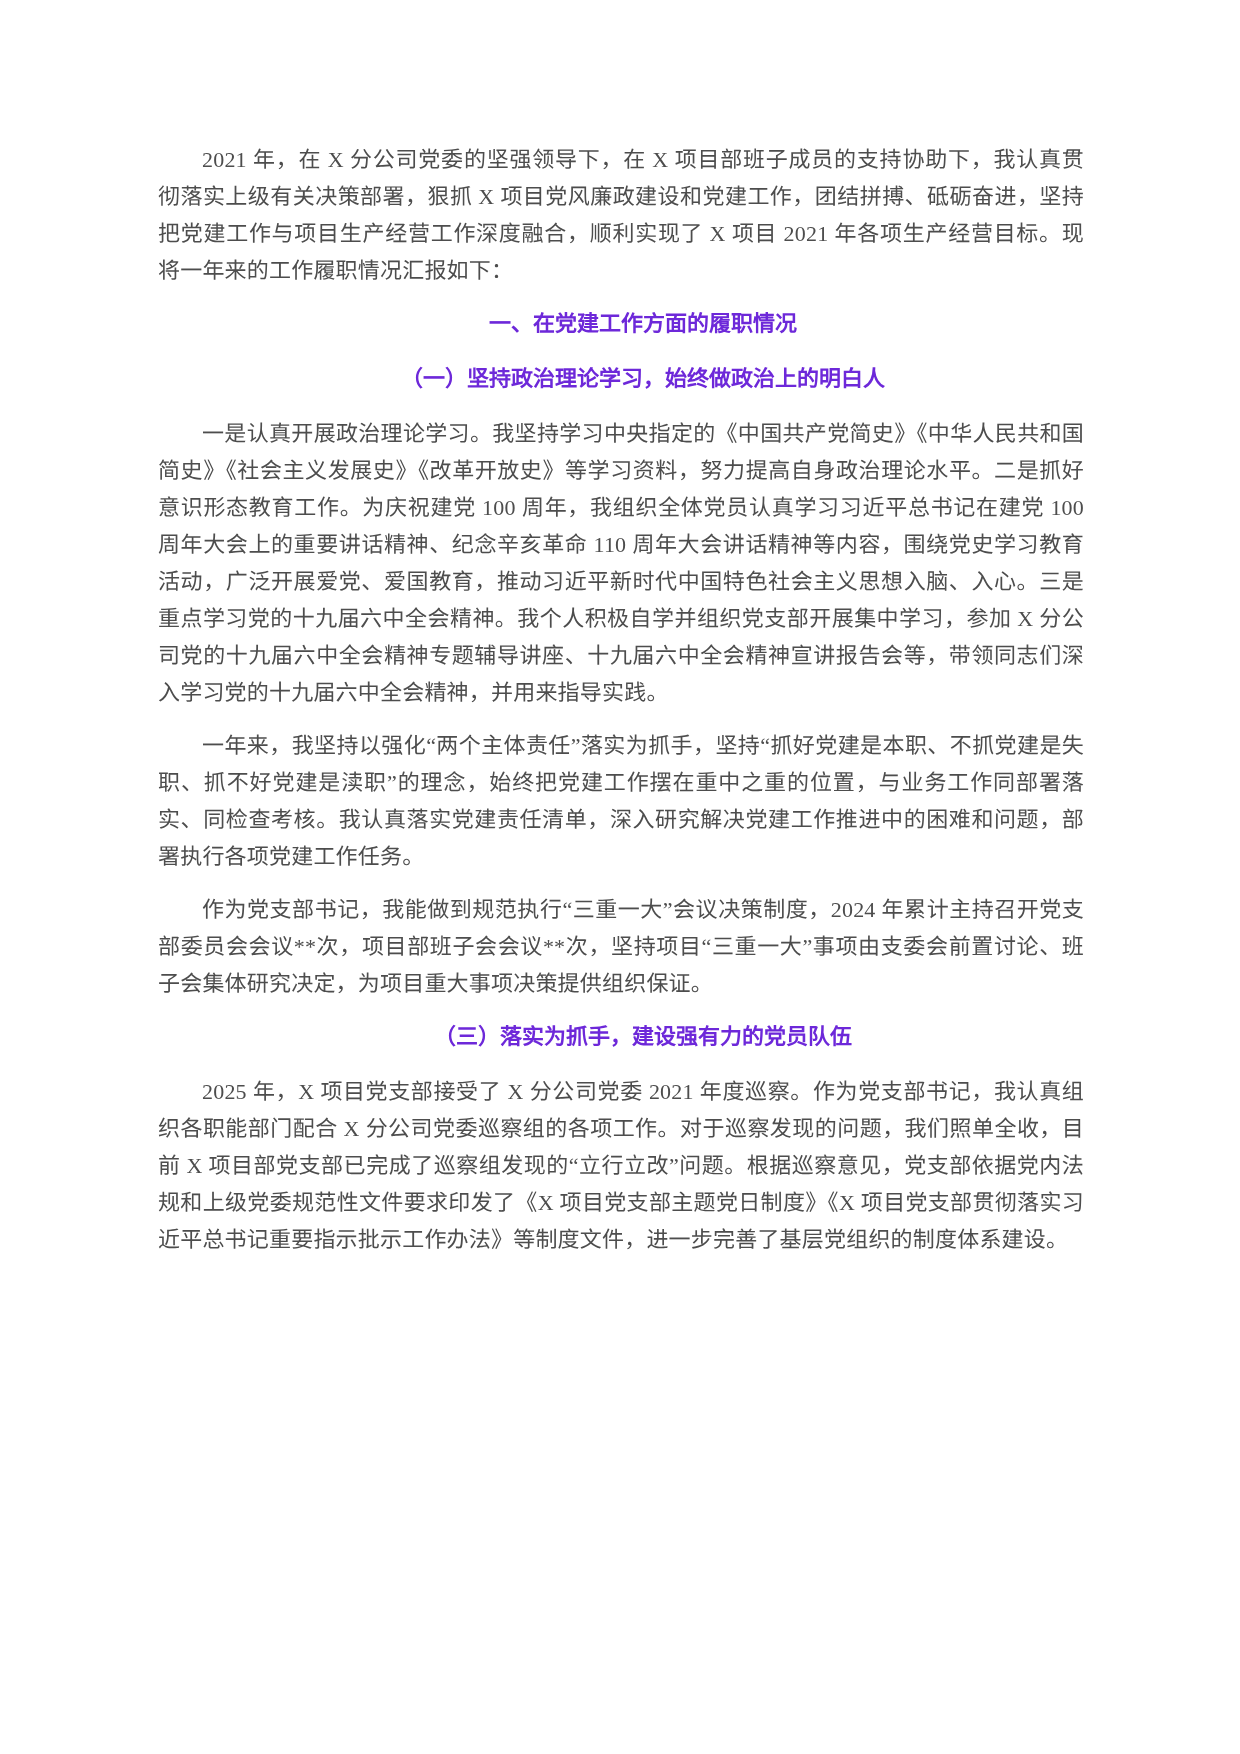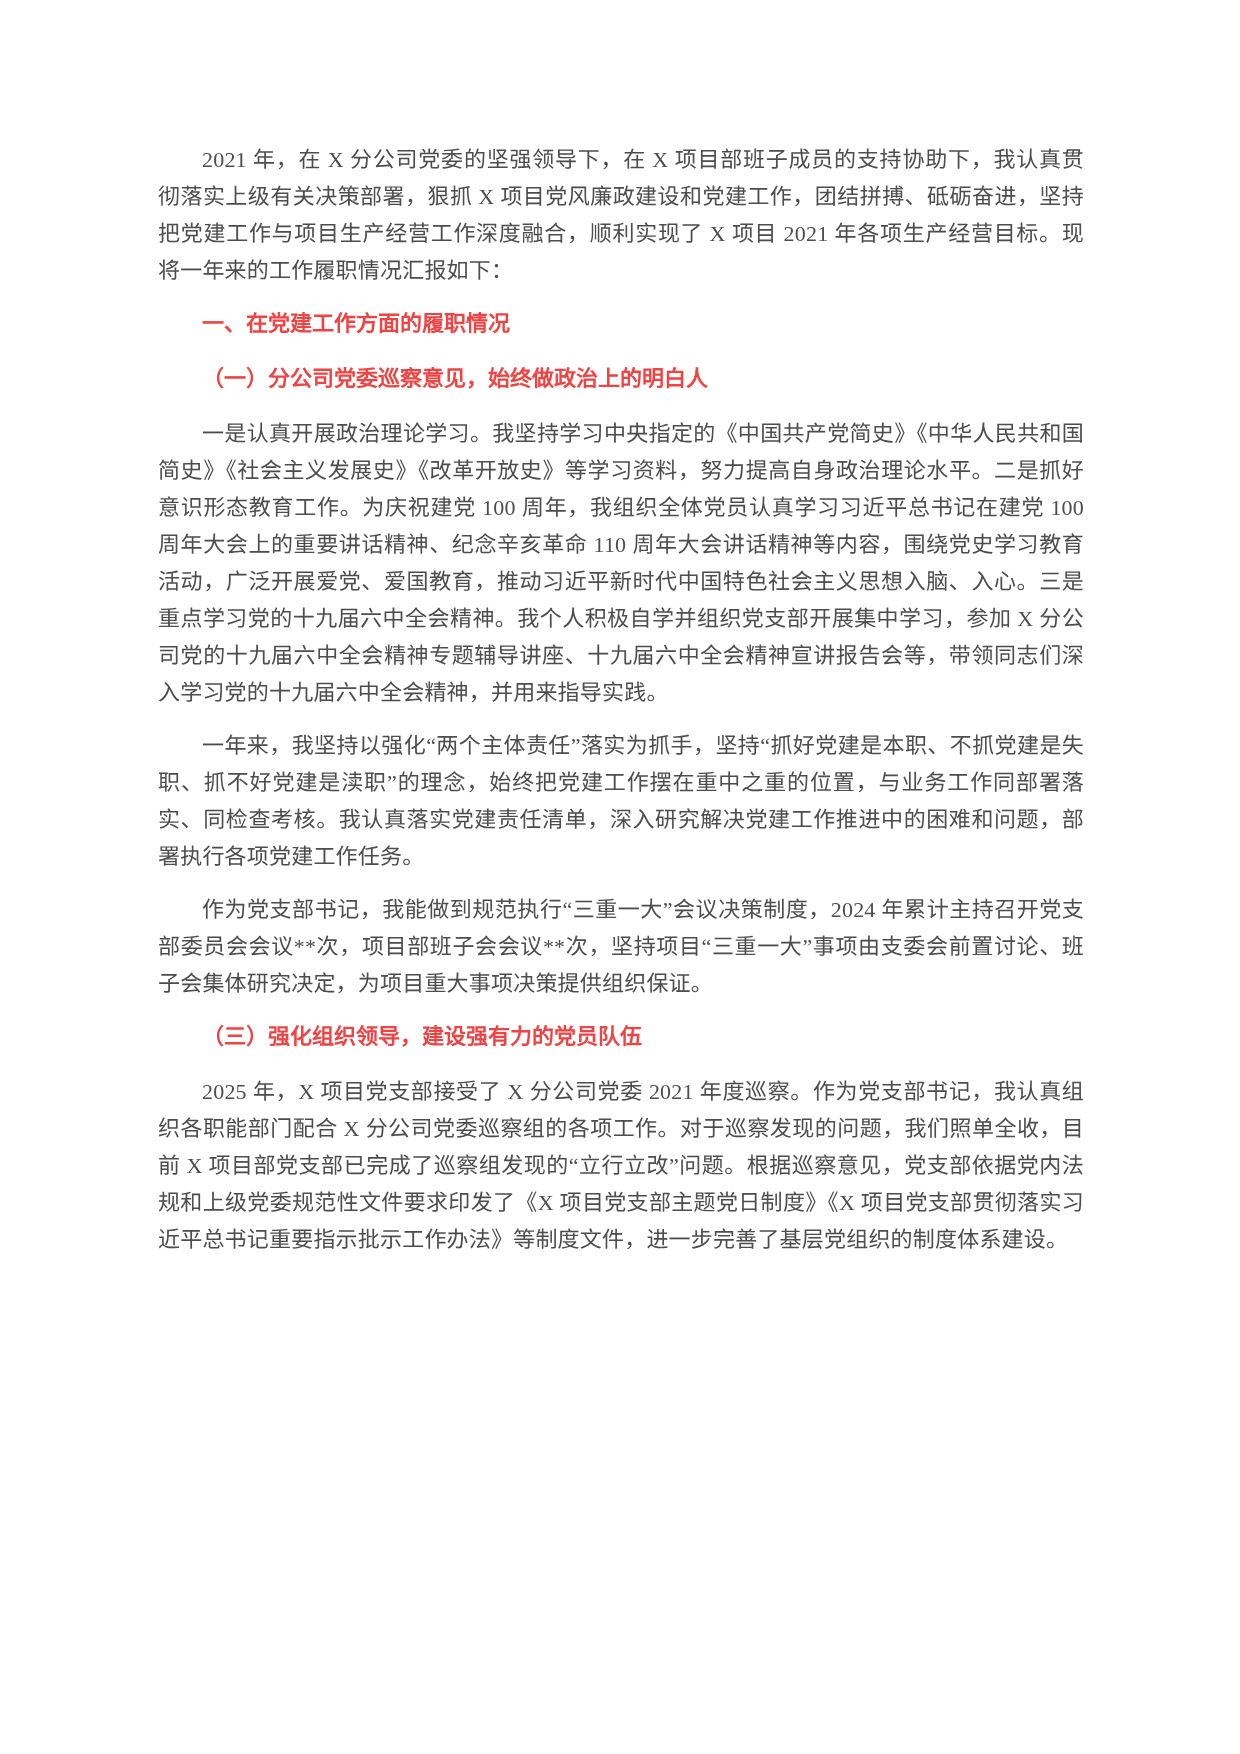--- a/index.html
+++ b/index.html
@@ -24,44 +24,45 @@
   .body-para {
     margin: 0 0 16px 0;
     text-align: justify;
     text-indent: 2em;
     font-weight: 400;
     letter-spacing: 0.2px;
   }
   .heading-1, .heading-2 {
     font-family: "Liberation Sans", "DejaVu Sans", sans-serif;
     font-weight: 700;
-    color: #ef4444;
+    color: #6d28d9;
     font-size: 22px;
     line-height: 37px;
     text-indent: 2em;
     margin: 12px 0 18px 0;
+    text-align: center;
   }
 </style>
 </head>
 <body>
 
 <main class="page">
 
   <p class="body-para">2021 年，在 X 分公司党委的坚强领导下，在 X 项目部班子成员的支持协助下，我认真贯彻落实上级有关决策部署，狠抓 X 项目党风廉政建设和党建工作，团结拼搏、砥砺奋进，坚持把党建工作与项目生产经营工作深度融合，顺利实现了 X 项目 2021 年各项生产经营目标。现将一年来的工作履职情况汇报如下：</p>
 
   <h2 class="heading-1">一、在党建工作方面的履职情况</h2>
 
-  <h3 class="heading-2">（一）分公司党委巡察意见，始终做政治上的明白人</h3>
+  <h3 class="heading-2">（一）坚持政治理论学习，始终做政治上的明白人</h3>
 
   <p class="body-para">一是认真开展政治理论学习。我坚持学习中央指定的《中国共产党简史》《中华人民共和国简史》《社会主义发展史》《改革开放史》等学习资料，努力提高自身政治理论水平。二是抓好意识形态教育工作。为庆祝建党 100 周年，我组织全体党员认真学习习近平总书记在建党 100 周年大会上的重要讲话精神、纪念辛亥革命 110 周年大会讲话精神等内容，围绕党史学习教育活动，广泛开展爱党、爱国教育，推动习近平新时代中国特色社会主义思想入脑、入心。三是重点学习党的十九届六中全会精神。我个人积极自学并组织党支部开展集中学习，参加 X 分公司党的十九届六中全会精神专题辅导讲座、十九届六中全会精神宣讲报告会等，带领同志们深入学习党的十九届六中全会精神，并用来指导实践。</p>
 
 
   <p class="body-para">一年来，我坚持以强化“两个主体责任”落实为抓手，坚持“抓好党建是本职、不抓党建是失职、抓不好党建是渎职”的理念，始终把党建工作摆在重中之重的位置，与业务工作同部署落实、同检查考核。我认真落实党建责任清单，深入研究解决党建工作推进中的困难和问题，部署执行各项党建工作任务。</p>
 
   <p class="body-para">作为党支部书记，我能做到规范执行“三重一大”会议决策制度，2024 年累计主持召开党支部委员会会议**次，项目部班子会会议**次，坚持项目“三重一大”事项由支委会前置讨论、班子会集体研究决定，为项目重大事项决策提供组织保证。</p>
 
-  <h3 class="heading-2">（三）强化组织领导，建设强有力的党员队伍</h3>
+  <h3 class="heading-2">（三）落实为抓手，建设强有力的党员队伍</h3>
 
 
 
   <p class="body-para">2025 年，X 项目党支部接受了 X 分公司党委 2021 年度巡察。作为党支部书记，我认真组织各职能部门配合 X 分公司党委巡察组的各项工作。对于巡察发现的问题，我们照单全收，目前 X 项目部党支部已完成了巡察组发现的“立行立改”问题。根据巡察意见，党支部依据党内法规和上级党委规范性文件要求印发了《X 项目党支部主题党日制度》《X 项目党支部贯彻落实习近平总书记重要指示批示工作办法》等制度文件，进一步完善了基层党组织的制度体系建设。</p>
 
 </main>
 
 </body></html>

